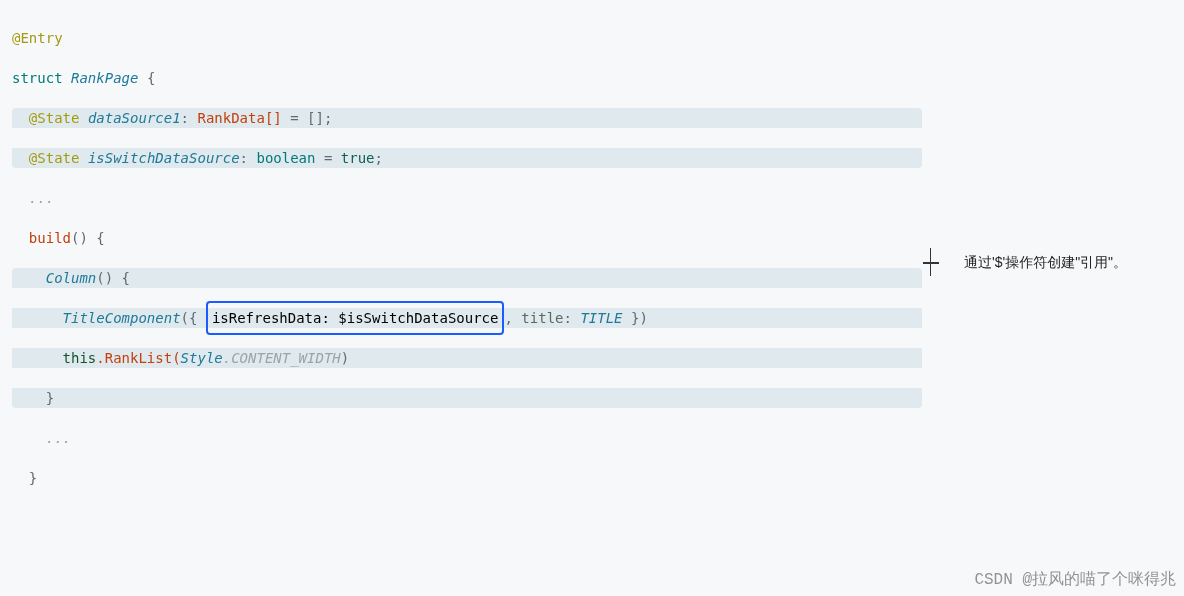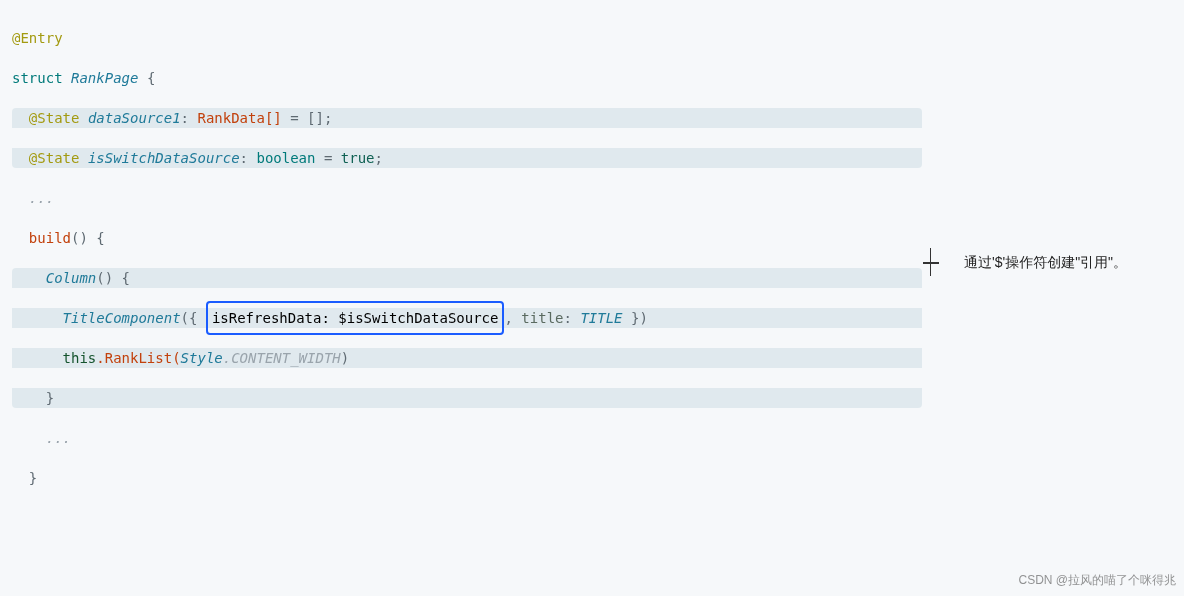--- a/index.html
+++ b/index.html
@@ -67,22 +67,22 @@
     left: -8px;
     top: 50%;
     width: 16px;
     height: 1.5px;
     background: #333;
   }
   .watermark {
     position: absolute;
     bottom: 6px;
     right: 8px;
-    font-family: Liberation Sans, sans-serif;
-    font-size: 12px;
+    font-family: Liberation Mono, monospace;
+    font-size: 16px;
     color: rgba(60,60,60,0.55);
   }
 </style>
 </head>
 <body>
 
 <div class="editor">
 <span class="line"><span class="k-decor">@Entry</span></span>
 <span class="line"><span class="k-kw">struct</span> <span class="k-name">RankPage</span> <span class="k-punc">{</span></span>
 <span class="line hl-line first">  <span class="k-decor">@State</span> <span class="k-name">dataSource1</span><span class="k-punc">:</span> <span class="k-type">RankData[]</span> <span class="k-punc">= [];</span></span>

